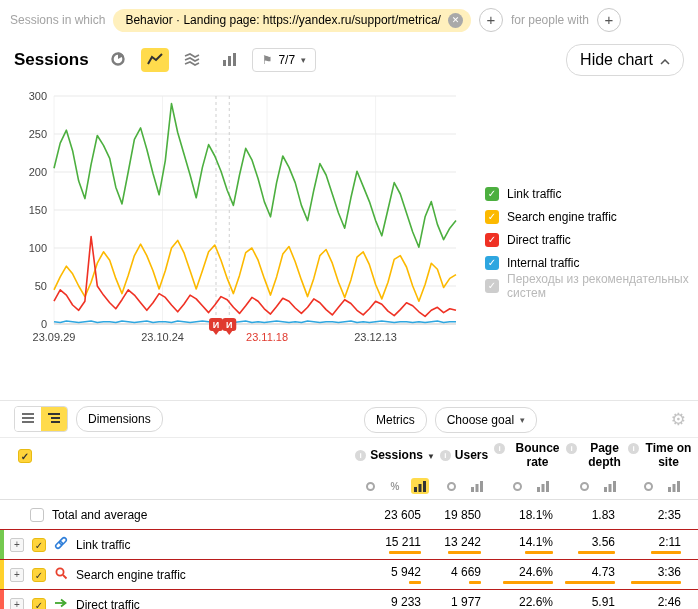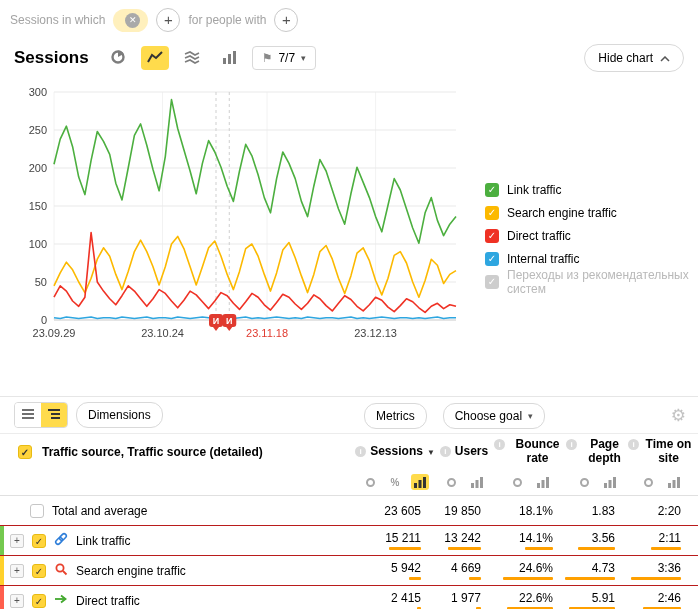--- a/index.html
+++ b/index.html
@@ -23,41 +23,41 @@
   .page-title { font-size:17px; font-weight:bold; margin-right:6px; }
   .icon-btn { width:28px; height:24px; border:none; background:transparent; border-radius:4px;
     display:inline-flex; align-items:center; justify-content:center; cursor:pointer; }
   .icon-btn.sel { background:#ffdb4c; }
   .dd-btn { display:inline-flex; align-items:center; gap:6px; border:1px solid #d9d9d9;
     border-radius:4px; background:#fff; padding:4px 9px; font-size:12px; cursor:pointer; }
   .flag { color:#8a8a8a; font-size:12px; }
   .caret { font-size:9px; color:#555; }
   .spacer { flex:1; }
   .hide-chart-btn { display:inline-flex; align-items:center; gap:7px; border:1px solid #d9d9d9;
-    border-radius:15px; background:#fff; padding:6px 13px; font-size:12px; cursor:pointer; }
+    border-radius:15px; background:#fff; padding:6px 13px; font-size:16px; cursor:pointer; }
 
   
   .chart-area { position:relative; height:322px; }
   .chart-svg { position:absolute; left:12px; top:6px; }
   .legend { position:absolute; left:485px; top:104px; }
   .legend-item { display:flex; align-items:center; gap:8px; height:23px; font-size:12px; cursor:pointer; }
   .cbox { width:14px; height:14px; border-radius:3px; color:#fff; font-size:10px;
     line-height:14px; text-align:center; flex:none; }
   .legend-item.disabled { color:#b9b9b9; }
 
   
   .table-section { border-top:1px solid #e6e6e6; }
   .t-toolbar { position:relative; height:36px; display:flex; align-items:center; padding:0 14px; gap:8px; }
   .view-toggle { display:inline-flex; border:1px solid #d9d9d9; border-radius:4px; overflow:hidden; }
   .view-toggle .vt { width:26px; height:24px; display:flex; align-items:center; justify-content:center;
     background:#fff; border:none; cursor:pointer; }
   .view-toggle .vt.sel { background:#ffdb4c; }
   .btn { border:1px solid #d9d9d9; border-radius:12px; background:#fff; padding:5px 11px;
     font-size:12px; cursor:pointer; display:inline-flex; align-items:center; gap:6px; }
-  .metrics-group { position:absolute; left:364px; top:6px; display:flex; gap:16px; }
+  .metrics-group { position:absolute; left:364px; top:6px; display:flex; gap:8px; }
   .gear { position:absolute; right:12px; top:8px; color:#c3c3c3; font-size:17px; cursor:pointer; }
 
   .t-grid { display:grid; grid-template-columns:356px 78px 60px 72px 62px 66px; align-items:center; }
   .t-head { height:36px; border-top:1px solid #ececec; }
   .t-head .name-cell { display:flex; align-items:center; gap:10px; padding-left:18px; font-weight:bold; font-size:12px; }
   .col-head { display:flex; align-items:flex-start; justify-content:center; gap:4px;
     font-size:12px; font-weight:bold; text-align:center; line-height:1.15; }
   .info-dot { width:11px; height:11px; border-radius:50%; background:#d9d9d9; color:#fff;
     font-size:8px; line-height:11px; text-align:center; flex:none; margin-top:1px; }
   .sort { font-size:8px; color:#333; margin-top:3px; }
@@ -85,20 +85,21 @@
   .mini-bar { height:3px; background:#ffa000; border-radius:1px; }
 </style>
 </head>
 <body>
 
 <div class="app">
 
   <div class="filter-bar">
     <span class="muted">Sessions in which</span>
     <span class="chip">
+      <span class="chip-text">Behavior · Landing page: https://yandex.ru/support/metrica/</span>
       <span class="chip-x">✕</span>
     </span>
     <button class="plus-btn">+</button>
     <span class="muted">for people with</span>
     <button class="plus-btn">+</button>
   </div>
 
   <div class="sessions-bar">
     <span class="page-title">Sessions</span>
     <button class="icon-btn">
@@ -245,21 +246,20 @@
           <span>Choose goal</span>
           <span class="caret">▾</span>
         </button>
       </span>
       <span class="gear">⚙</span>
     </div>
 
     <div class="t-grid t-head">
       <div class="name-cell">
         <span class="cb on">✓</span>
-        <span>Traffic source, Traffic source (detailed)</span>
       </div>
       <div class="col-head">
         <span class="info-dot">i</span>
         <span>Sessions</span>
         <span class="sort">▼</span>
       </div>
       <div class="col-head">
         <span class="info-dot">i</span>
         <span>Users</span>
       </div>
@@ -353,21 +353,21 @@
       <div class="val-cell">
           <span>19 850</span>
         </div>
       <div class="val-cell">
           <span>18.1%</span>
         </div>
       <div class="val-cell">
           <span>1.83</span>
         </div>
       <div class="val-cell">
-          <span>2:20</span>
+          <span>2:35</span>
         </div>
     </div>
 
     <div class="t-grid t-row">
       <span class="strip" style="background-color: rgb(116, 201, 79);"></span>
       <div class="name-cell">
         <span class="expander">+</span>
         <span class="cb on">✓</span>
         <span>
           <svg width="14" height="14">
@@ -463,21 +463,21 @@
         <span class="cb on">✓</span>
         <span>
           <svg width="14" height="14">
               <line x1="1" y1="7" x2="10" y2="7" stroke="#42a82e" stroke-width="1.8"></line>
               <polyline points="7,3.5 11.5,7 7,10.5" fill="none" stroke="#42a82e" stroke-width="1.8"></polyline>
             </svg>
         </span>
         <span class="row-label">Direct traffic</span>
       </div>
       <div class="val-cell">
-          <span>2 415</span>
+          <span>9 233</span>
           <span class="bar-track">
             <span class="mini-bar" style="width: 9%;"></span>
           </span>
         </div>
       <div class="val-cell">
           <span>1 977</span>
           <span class="bar-track">
             <span class="mini-bar" style="width: 10%;"></span>
           </span>
         </div>

